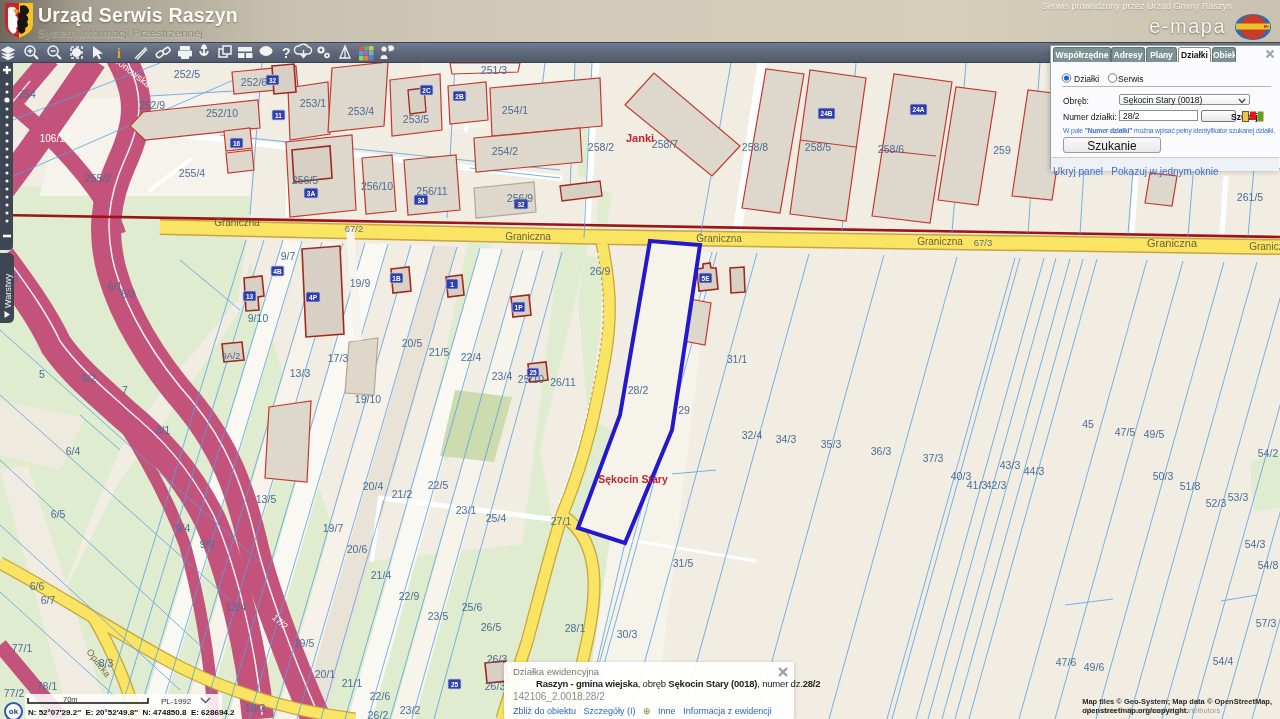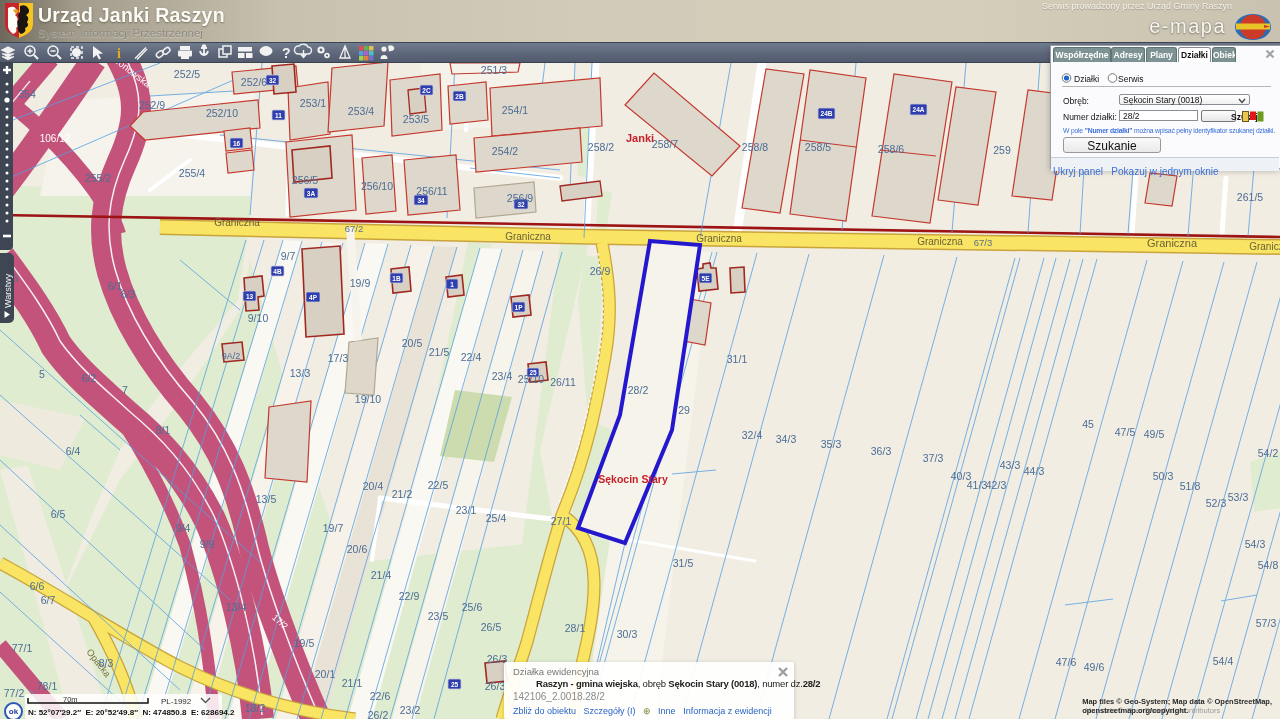--- a/index.html
+++ b/index.html
@@ -344,21 +344,21 @@
   </svg>
 
   <div id="hdr" class="abs"></div>
   <svg class="abs" style="left:4px;top:2px" width="30" height="37" viewBox="0 0 30 37">
     <path d="M1,1 h28 v22 q0,8 -14,13 q-14,-5 -14,-13 z" fill="#c8242c"></path>
     <path d="M15,1 h14 v22 q0,8 -14,13 z" fill="#f4c520"></path>
     <path d="M4,6 q6,-3 8,1 q3,3 -1,6 q4,3 2,7 q3,3 -1,6 q2,4 -3,6 q-5,-4 -5,-8 z" fill="#fdfdf8"></path>
     <path d="M16,4 q6,-2 8,2 q3,4 -2,7 q4,3 1,7 q3,4 -2,6 q2,4 -4,6 q-4,-3 -3,-7 q-2,-5 1,-8 q-2,-4 1,-7 z" fill="#1a1511"></path>
     <path d="M9,8 q4,-2 6,1 l-3,3 z" fill="#e8a020"></path>
   </svg>
-  <div id="title" class="abs">Urząd Janki Raszyn</div>
+  <div id="title" class="abs">Urząd Serwis Raszyn</div>
   <div id="subtitle" class="abs">System Informacji Przestrzennej</div>
   <div id="serwis" class="abs">Serwis prowadzony przez Urząd Gminy Raszyn</div>
   <div id="emapa" class="abs">e-mapa</div>
   <svg class="abs" style="right:8px;top:13px" width="38" height="28" viewBox="0 0 38 28">
     <ellipse cx="19" cy="14" rx="18" ry="13" fill="#2a6cb4"></ellipse>
     <ellipse cx="19" cy="14" rx="13" ry="12.2" fill="#cc3b28"></ellipse>
     <rect x="2" y="10.5" width="34" height="6" fill="#e8c428"></rect>
     <path d="M30,12 l6,1.5 l-6,1.5 z" fill="#cc3b28"></path>
   </svg>
 

